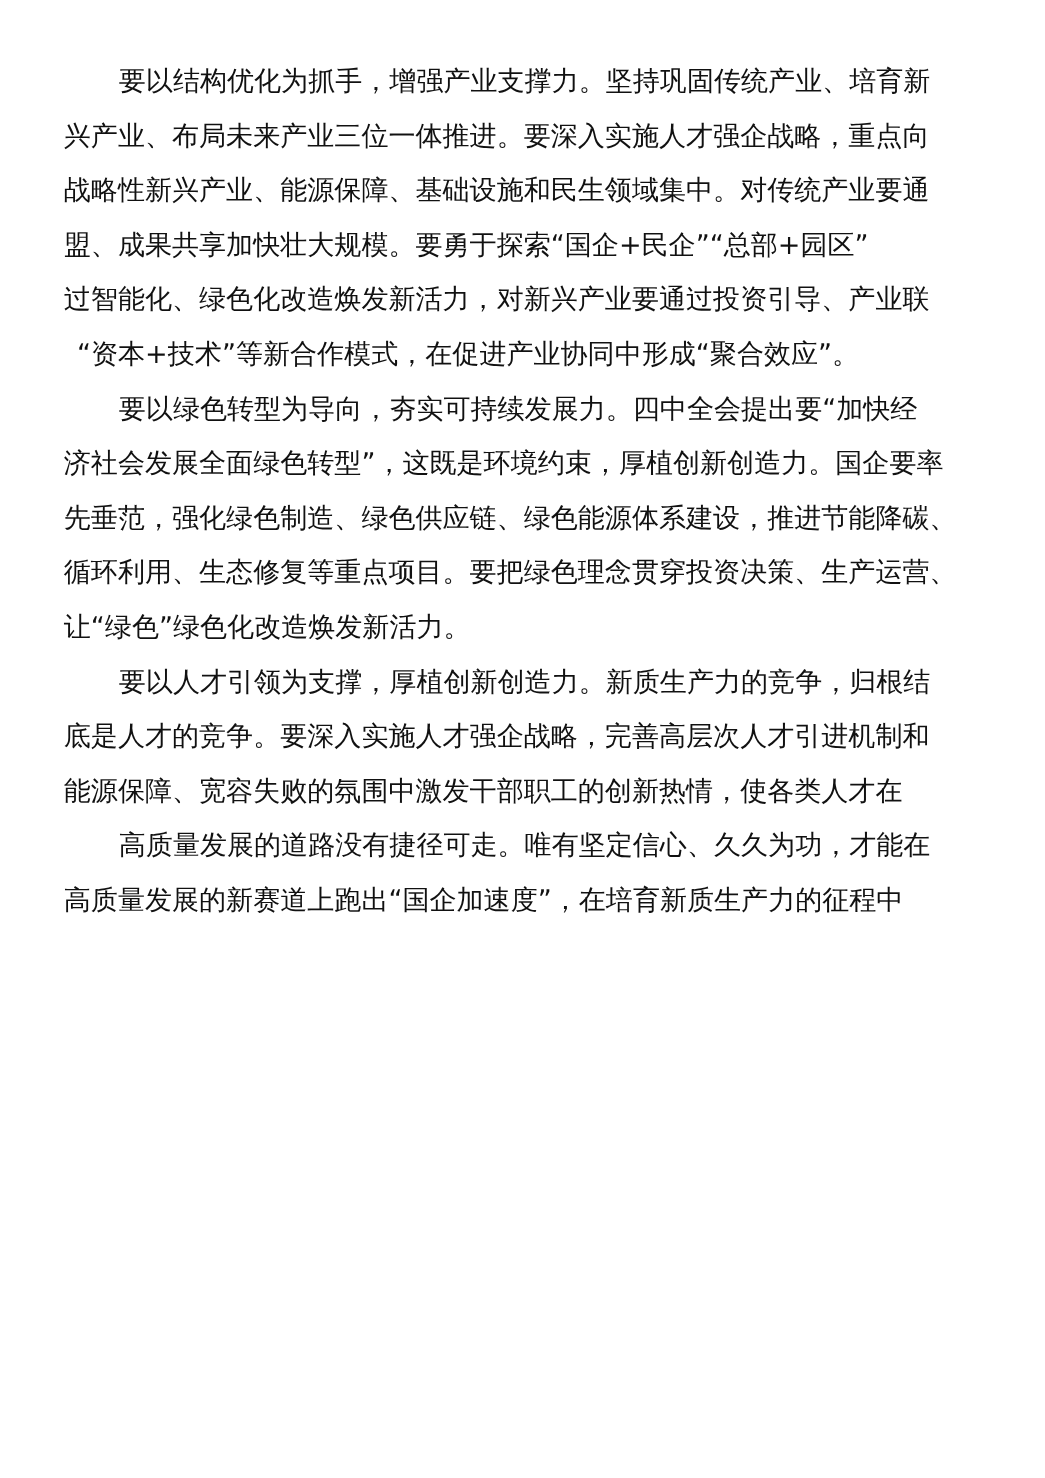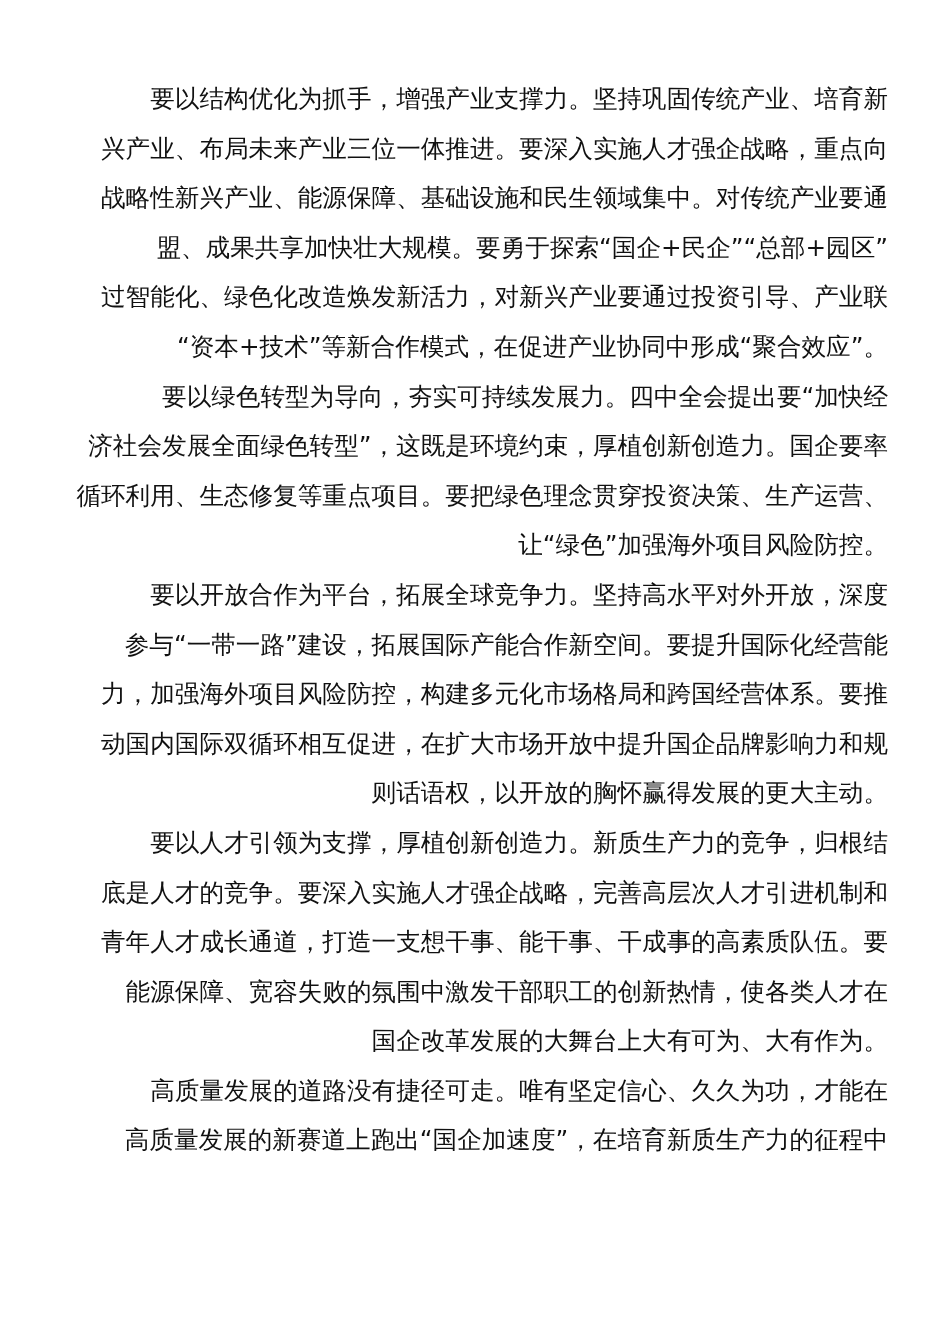--- a/index.html
+++ b/index.html
@@ -11,23 +11,22 @@
       width: 950px;
       height: 1344px;
       overflow: hidden;
       position: relative;
       font-family: "DejaVu Sans", "Liberation Sans", sans-serif;
       color: #111111;
     }
     .page {
       position: absolute;
       left: 58px;
-      top: 74px;
+      top: 49px;
       width: 830px;
-      text-align: right;
     }
     .line {
       display: block;
       height: 49.6px;
       line-height: 49.6px;
       font-size: 24.6px;
       white-space: nowrap;
       letter-spacing: 0px;
     }
     .line.indent {
@@ -44,38 +43,30 @@
     <span class="line">兴产业、布局未来产业三位一体推进。要深入实施人才强企战略，重点向</span>
     <span class="line">战略性新兴产业、能源保障、基础设施和民生领域集中。对传统产业要通</span>
     <span class="line">盟、成果共享加快壮大规模。要勇于探索“国企+民企”“总部+园区”</span>
     <span class="line">过智能化、绿色化改造焕发新活力，对新兴产业要通过投资引导、产业联</span>
     <span class="line" style="padding-left:12px">“资本+技术”等新合作模式，在促进产业协同中形成“聚合效应”。</span>
   </div>
 
   <div class="paragraph">
     <span class="line indent">要以绿色转型为导向，夯实可持续发展力。四中全会提出要“加快经</span>
     <span class="line">济社会发展全面绿色转型”，这既是环境约束，厚植创新创造力。国企要率</span>
+    <span class="line">先垂范，强化绿色制造、绿色供应链、绿色能源体系建设，推进节能降碳、</span>
     <span class="line">循环利用、生态修复等重点项目。要把绿色理念贯穿投资决策、生产运营、</span>
-    <span class="line">让“绿色”加强海外项目风险防控。</span>
+    <span class="line">让“绿色”绿色化改造焕发新活力。</span>
   </div>
 
-  <div class="paragraph">
-    <span class="line indent">要以开放合作为平台，拓展全球竞争力。坚持高水平对外开放，深度</span>
-    <span class="line">参与“一带一路”建设，拓展国际产能合作新空间。要提升国际化经营能</span>
-    <span class="line">力，加强海外项目风险防控，构建多元化市场格局和跨国经营体系。要推</span>
-    <span class="line">动国内国际双循环相互促进，在扩大市场开放中提升国企品牌影响力和规</span>
-    <span class="line">则话语权，以开放的胸怀赢得发展的更大主动。</span>
-  </div>
 
   <div class="paragraph">
     <span class="line indent">要以人才引领为支撑，厚植创新创造力。新质生产力的竞争，归根结</span>
     <span class="line">底是人才的竞争。要深入实施人才强企战略，完善高层次人才引进机制和</span>
-    <span class="line">青年人才成长通道，打造一支想干事、能干事、干成事的高素质队伍。要</span>
     <span class="line">能源保障、宽容失败的氛围中激发干部职工的创新热情，使各类人才在</span>
-    <span class="line">国企改革发展的大舞台上大有可为、大有作为。</span>
   </div>
 
   <div class="paragraph">
     <span class="line indent">高质量发展的道路没有捷径可走。唯有坚定信心、久久为功，才能在</span>
     <span class="line">高质量发展的新赛道上跑出“国企加速度”，在培育新质生产力的征程中</span>
   </div>
 
 </div>
 
 </body></html>

